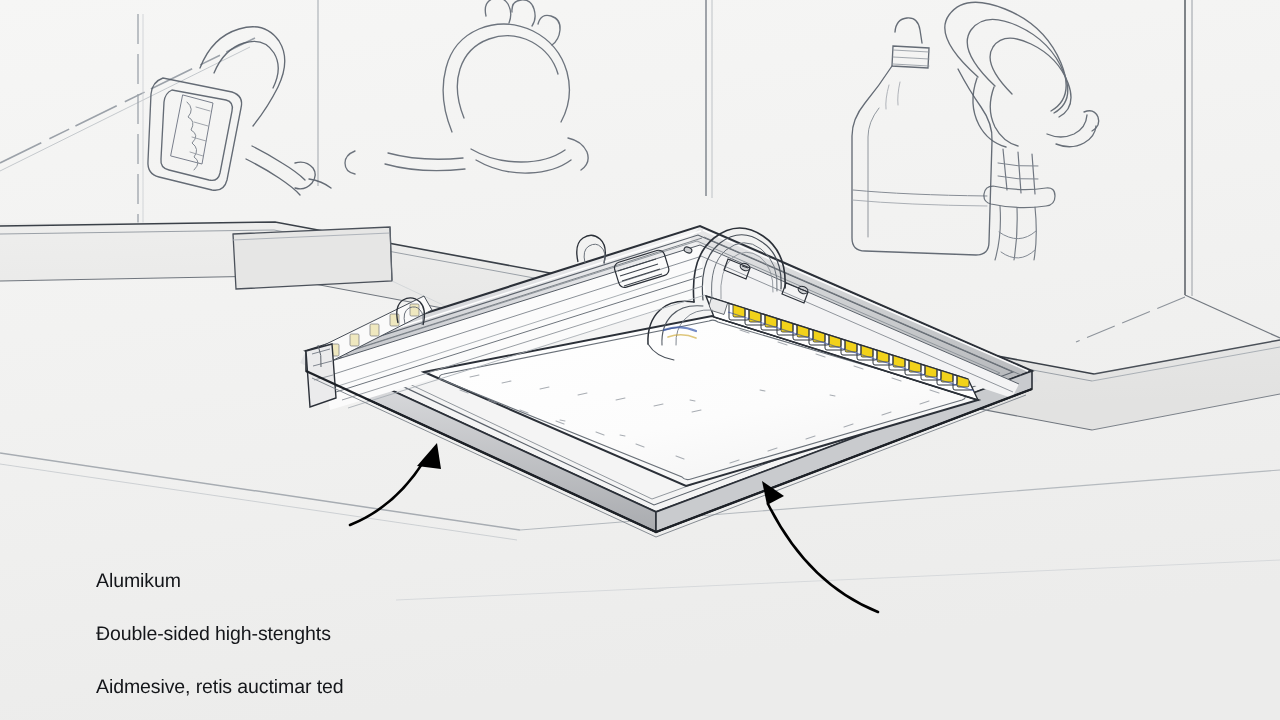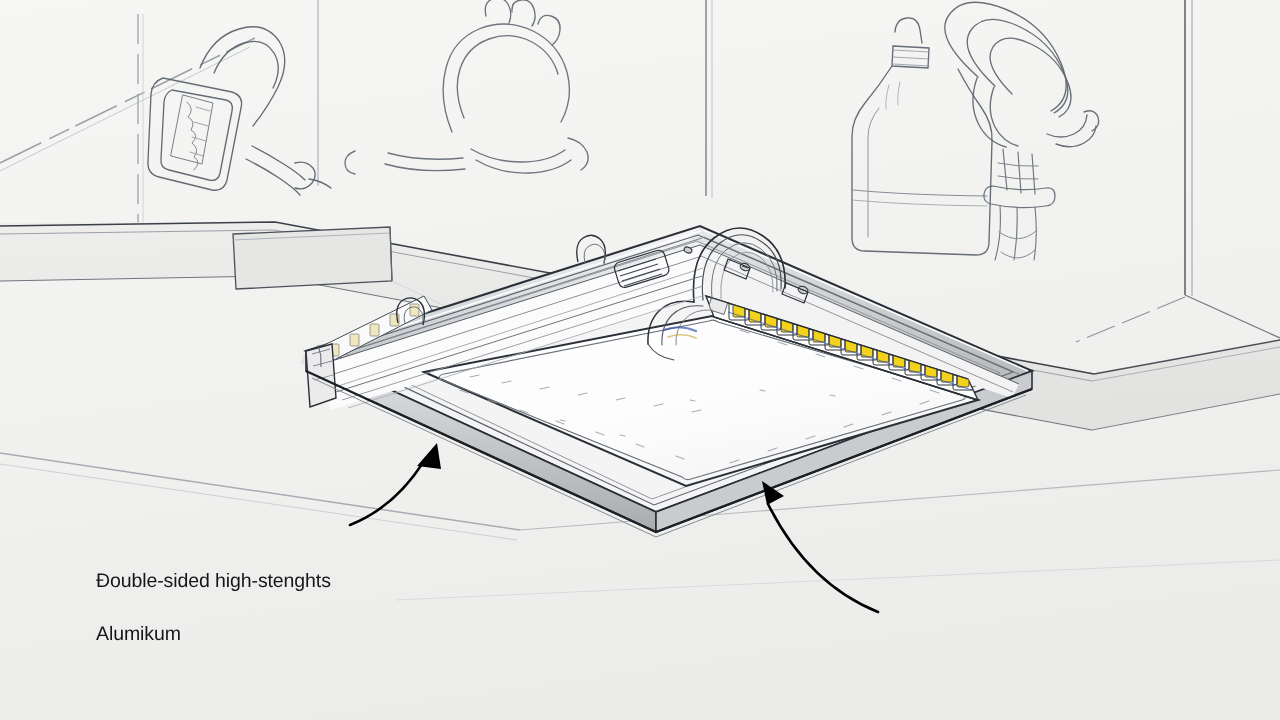--- a/index.html
+++ b/index.html
@@ -361,22 +361,23 @@
         <polygon points="437,443 417,466 441,469" fill="#000000"></polygon>
       </g>
       <g>
         <path d="M878 612 q -70 -28 -110 -108" fill="none" stroke="#000000" stroke-width="2.6" stroke-linecap="round"></path>
         <polygon points="762,481 784,496 767,505" fill="#000000"></polygon>
       </g>
     </g>
   </svg>
 
   <div id="callout-left" class="callout">
+    <span class="cap-line">Alumikum</span>
     <span class="cap-line">Ðouble-sided high-stenghts</span>
-    <span class="cap-line">Alumikum</span>
+    <span class="cap-line">Aidmesive, retis auctimar ted</span>
     
     
     
   </div>
 
   <div id="callout-right" class="callout">
   </div>
 
 </div>
 

